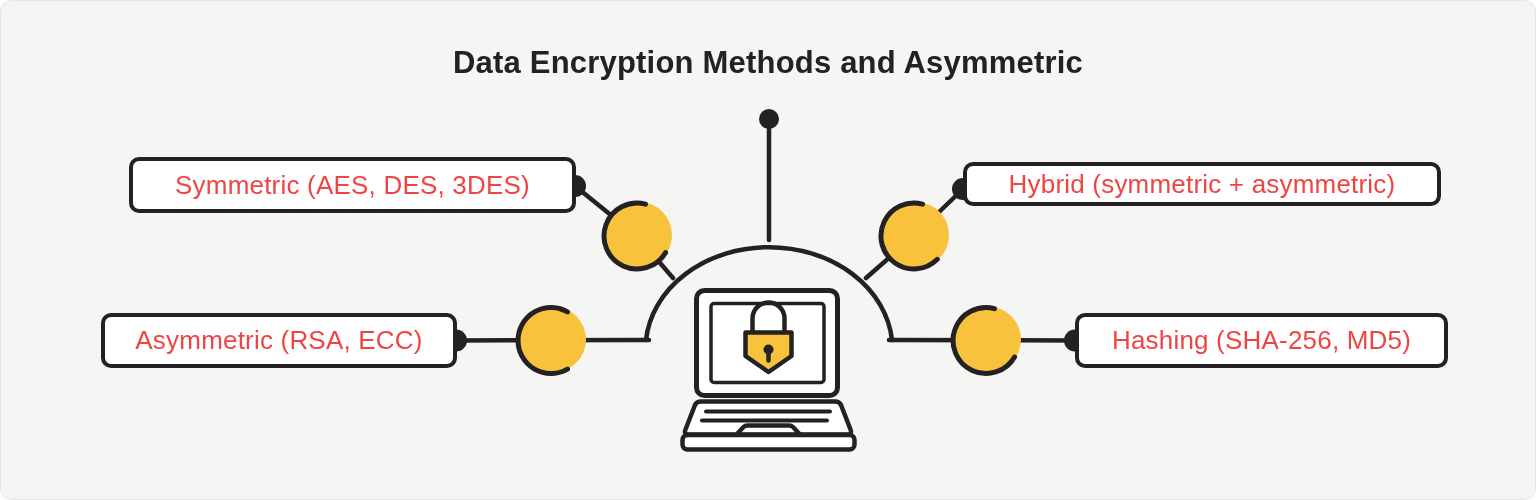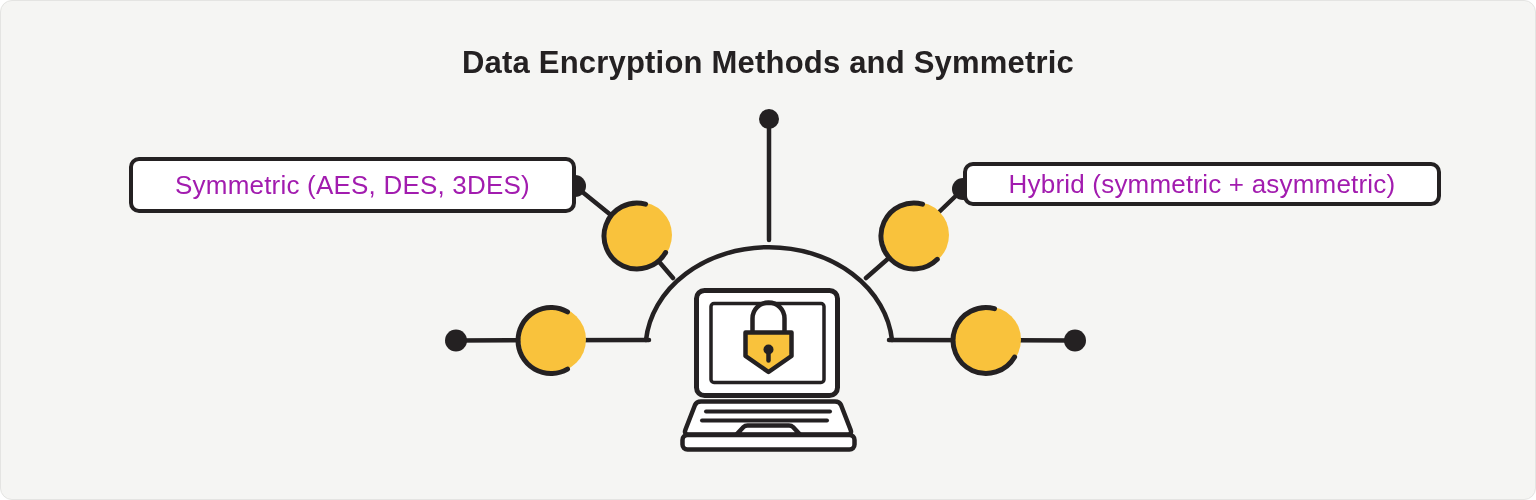--- a/index.html
+++ b/index.html
@@ -25,42 +25,42 @@
   }
   .gfx{position:absolute;left:0;top:0;}
   .label-box{
     position:absolute;
     box-sizing:border-box;
     background:var(--boxfill,#ffffff);
     border:4px solid var(--ink,#242122);
     border-radius:10px;
     display:flex;align-items:center;justify-content:center;
     font-size:26px;
-    color:#a21caf;
+    color:#ef4444;
     letter-spacing:0.2px;
     white-space:nowrap;
   }
   .box-symmetric {left:128px; top:156px; width:447px; height:56px;}
   .box-asymmetric{left:100px; top:312px; width:356px; height:55px;}
   .box-hybrid    {left:962px; top:161px; width:478px; height:44px;}
   .box-hashing   {left:1074px;top:312px; width:373px; height:55px;}
   
   .ln  {stroke:var(--ink,#242122);stroke-width:4.5;fill:none;stroke-linecap:round;}
   .arc5{stroke:var(--ink,#242122);stroke-width:5;fill:none;stroke-linecap:round;}
   .dot {fill:var(--ink,#242122);}
   .acc {fill:var(--accent,#f9c23c);}
   .wf  {fill:#ffffff;}
   .ink-stroke{stroke:var(--ink,#242122);stroke-linejoin:round;}
 </style>
 </head>
 <body>
 
 <div class="stage">
 
-  <h1 class="title">Data Encryption Methods and Symmetric</h1>
+  <h1 class="title">Data Encryption Methods and Asymmetric</h1>
 
   <svg class="gfx" width="1536" height="500" viewBox="0 0 1536 500">
 
     <g>
       <path class="ln" d="M 768 121 L 768 239"></path>
       <path class="ln" d="M 645 339 A 123.5 102 0 0 1 891 339"></path>
       <path class="ln" d="M 455 339.5 L 648 339"></path>
       <path class="ln" d="M 888 339 L 1074 339.5"></path>
       <path class="ln" d="M 574 185 L 637 236"></path>
       <path class="ln" d="M 636 235 L 672 277"></path>
@@ -100,17 +100,23 @@
       <path class="ink-stroke" d="M 705 410.5 L 829 410.5" stroke-width="4" stroke-linecap="round" fill="none"></path>
       <path class="ink-stroke" d="M 701 419.5 L 826 419.5" stroke-width="4" stroke-linecap="round" fill="none"></path>
       <path class="wf ink-stroke" d="M 735.5 433.5 L 742.5 426 Q 744 424.5 746.5 424.5 L 788 424.5 Q 790.5 424.5 792 426 L 799 433.5 Z" stroke-width="4.5"></path>
       <rect class="wf ink-stroke" x="681.5" y="434" width="172" height="14.5" rx="5" stroke-width="4.5"></rect>
     </g>
   </svg>
 
   <div class="label-box box-symmetric">
     <span>Symmetric (AES, DES, 3DES)</span>
   </div>
+  <div class="label-box box-asymmetric">
+    <span>Asymmetric (RSA, ECC)</span>
+  </div>
   <div class="label-box box-hybrid">
     <span>Hybrid (symmetric + asymmetric)</span>
+  </div>
+  <div class="label-box box-hashing">
+    <span>Hashing (SHA-256, MD5)</span>
   </div>
 
 </div>
 
 </body></html>

